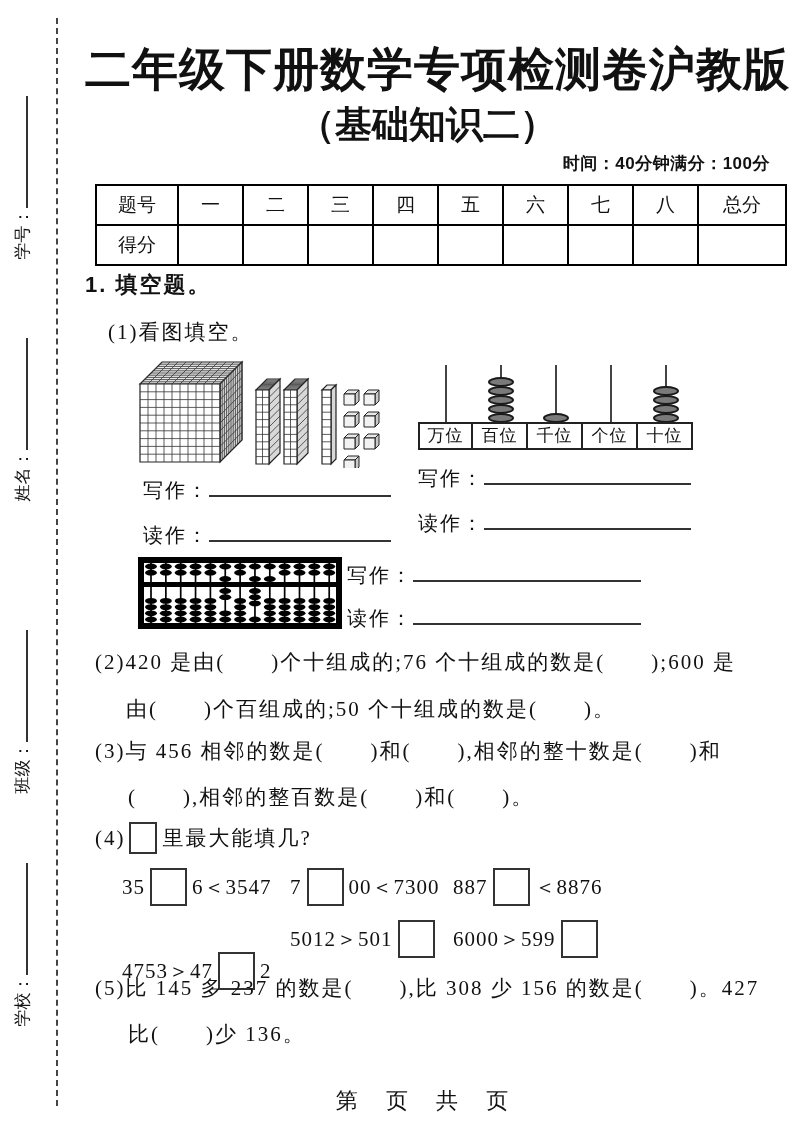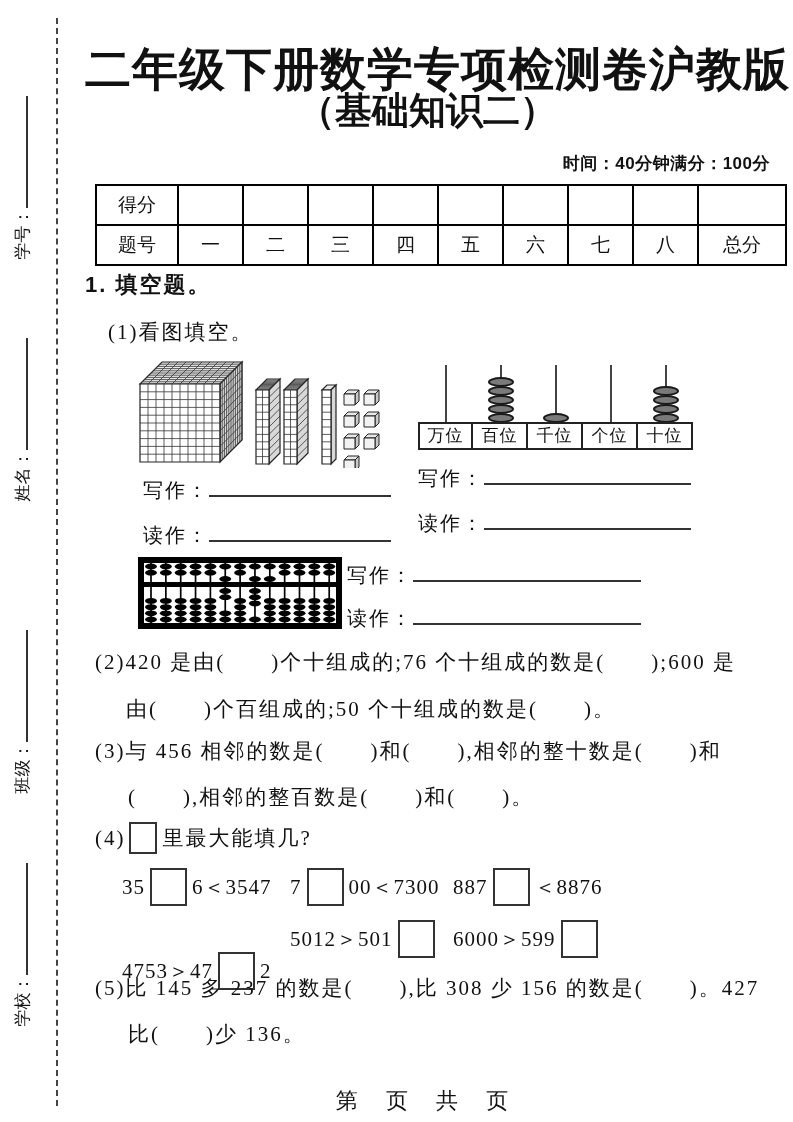--- a/index.html
+++ b/index.html
@@ -10,21 +10,21 @@
   .seal-dash{position:absolute;left:56px;top:18px;height:1088px;border-left:2px dashed #444;}
   .seal-label{position:absolute;width:190px;height:26px;transform:rotate(-90deg);
               font-family:"Liberation Sans", sans-serif;font-size:17px;white-space:nowrap;
               display:flex;align-items:baseline;justify-content:center;}
   .seal-label .line{display:inline-block;width:112px;border-bottom:2px solid #333;height:0.85em;}
 
   
   .title{position:absolute;left:85px;top:16px;width:685px;text-align:center;
          font-family:"Liberation Sans", sans-serif;font-weight:900;font-size:46px;
          letter-spacing:1px;white-space:nowrap;margin-top:23px;}
-  .subtitle{position:absolute;left:85px;top:86px;width:685px;text-align:center;
+  .subtitle{position:absolute;left:85px;top:100px;width:685px;text-align:center;
             font-family:"Liberation Sans", sans-serif;font-weight:800;font-size:37px;}
   .time-info{position:absolute;right:23px;top:152px;font-family:"Liberation Sans", sans-serif;
              font-weight:600;font-size:17px;letter-spacing:0.5px;}
 
   
   .score-table{position:absolute;left:95px;top:184px;border-collapse:collapse;
                font-family:"Liberation Sans", sans-serif;font-size:19px;}
   .score-table td{border:2px solid #000;height:38px;text-align:center;padding:0;}
   .score-table .c0{width:80px;}  .score-table .cm{width:63px;}  .score-table .c9{width:86px;}
 
@@ -88,42 +88,42 @@
       <span class="line"></span>
   </div>
 
   <div class="title">二年级下册数学专项检测卷沪教版</div>
   <div class="subtitle">（基础知识二）</div>
   <div class="time-info">时间：40分钟满分：100分</div>
 
   <table class="score-table">
     <tbody>
         <tr>
-      <td class="c0">得分</td>
-      <td class="cm"></td>
-      <td class="cm"></td>
-      <td class="cm"></td>
-      <td class="cm"></td>
-      <td class="cm"></td>
-      <td class="cm"></td>
-      <td class="cm"></td>
-      <td class="cm"></td>
-      <td class="c9"></td>
-    </tr>
-    <tr>
       <td class="c0">题号</td>
       <td class="cm">一</td>
       <td class="cm">二</td>
       <td class="cm">三</td>
       <td class="cm">四</td>
       <td class="cm">五</td>
       <td class="cm">六</td>
       <td class="cm">七</td>
       <td class="cm">八</td>
       <td class="c9">总分</td>
+    </tr>
+    <tr>
+      <td class="c0">得分</td>
+      <td class="cm"></td>
+      <td class="cm"></td>
+      <td class="cm"></td>
+      <td class="cm"></td>
+      <td class="cm"></td>
+      <td class="cm"></td>
+      <td class="cm"></td>
+      <td class="cm"></td>
+      <td class="c9"></td>
     </tr>
   </tbody>
     </table>
 
   <div class="q-heading">1. 填空题。</div>
   <div class="qtext" style="left:108px;top:318px;">(1)看图填空。</div>
 
   <svg class="blocks-svg" id="blocks" width="245" height="114" viewBox="0 0 245 114">
       <polygon points="2,30 82,30 104,8 24,8" fill="#e8e8e8" stroke="#222" stroke-width="1.2"></polygon>
       <polygon points="82,30 104,8 104,86 82,108" fill="#d8d8d8" stroke="#222" stroke-width="1.2"></polygon>

